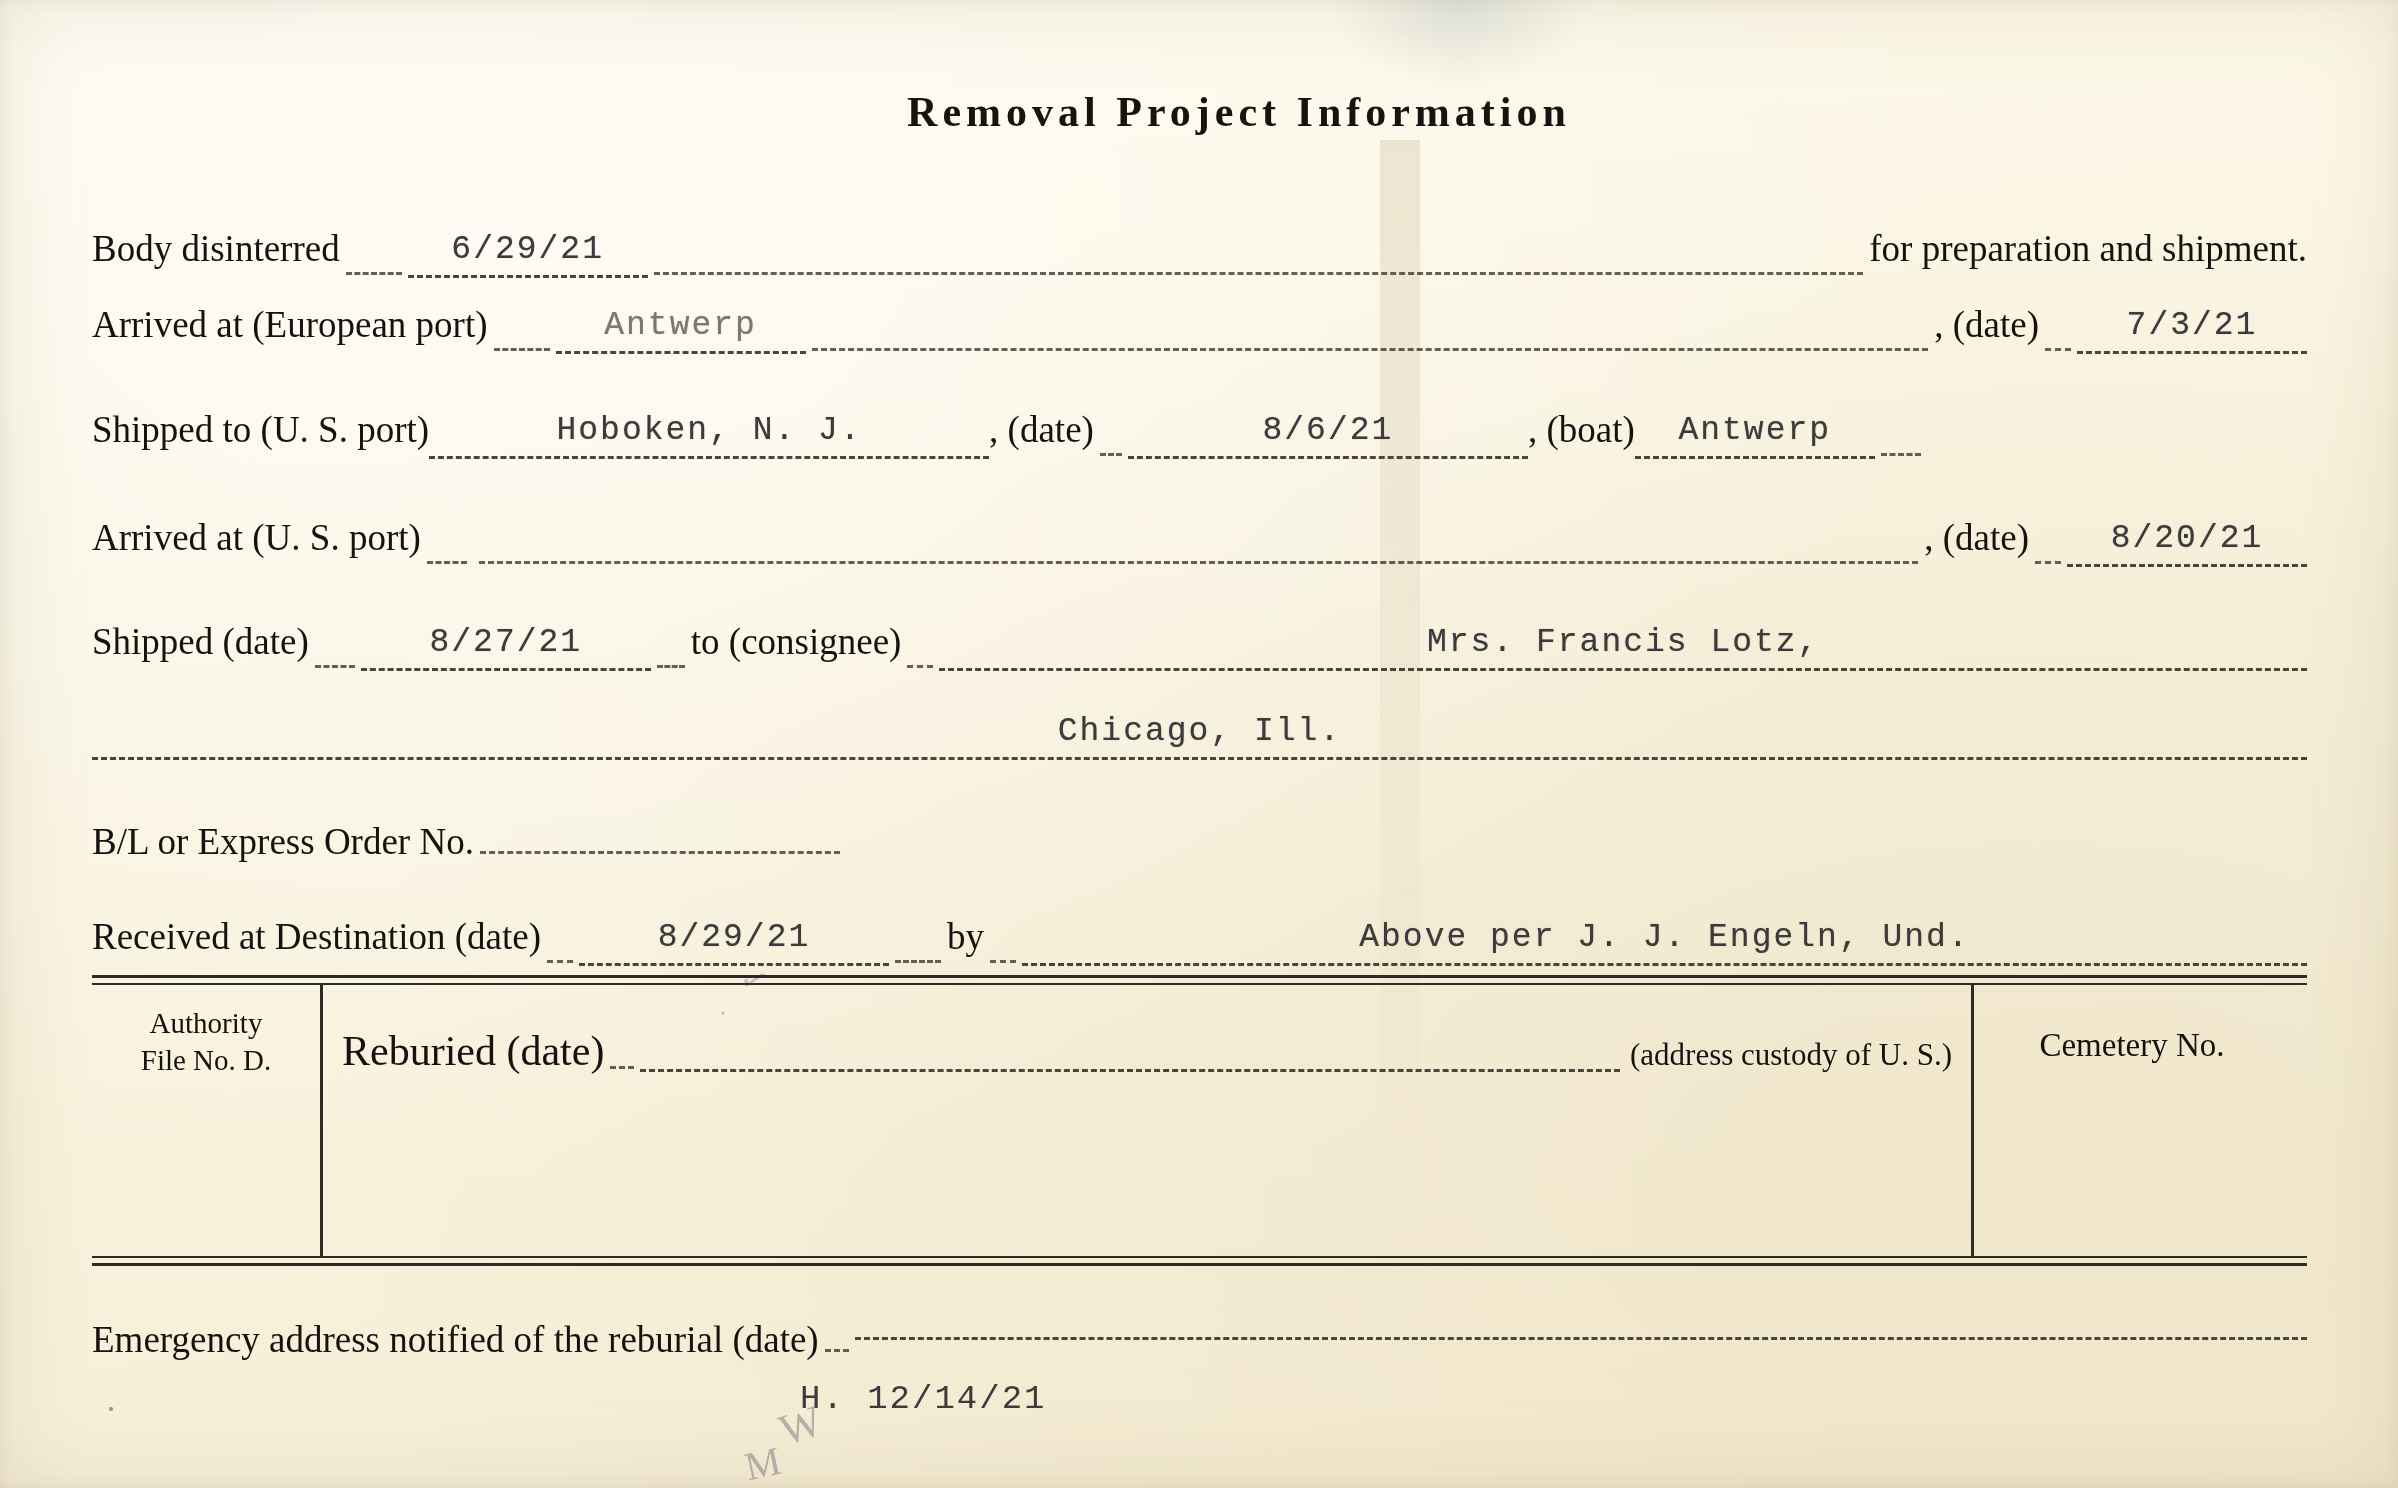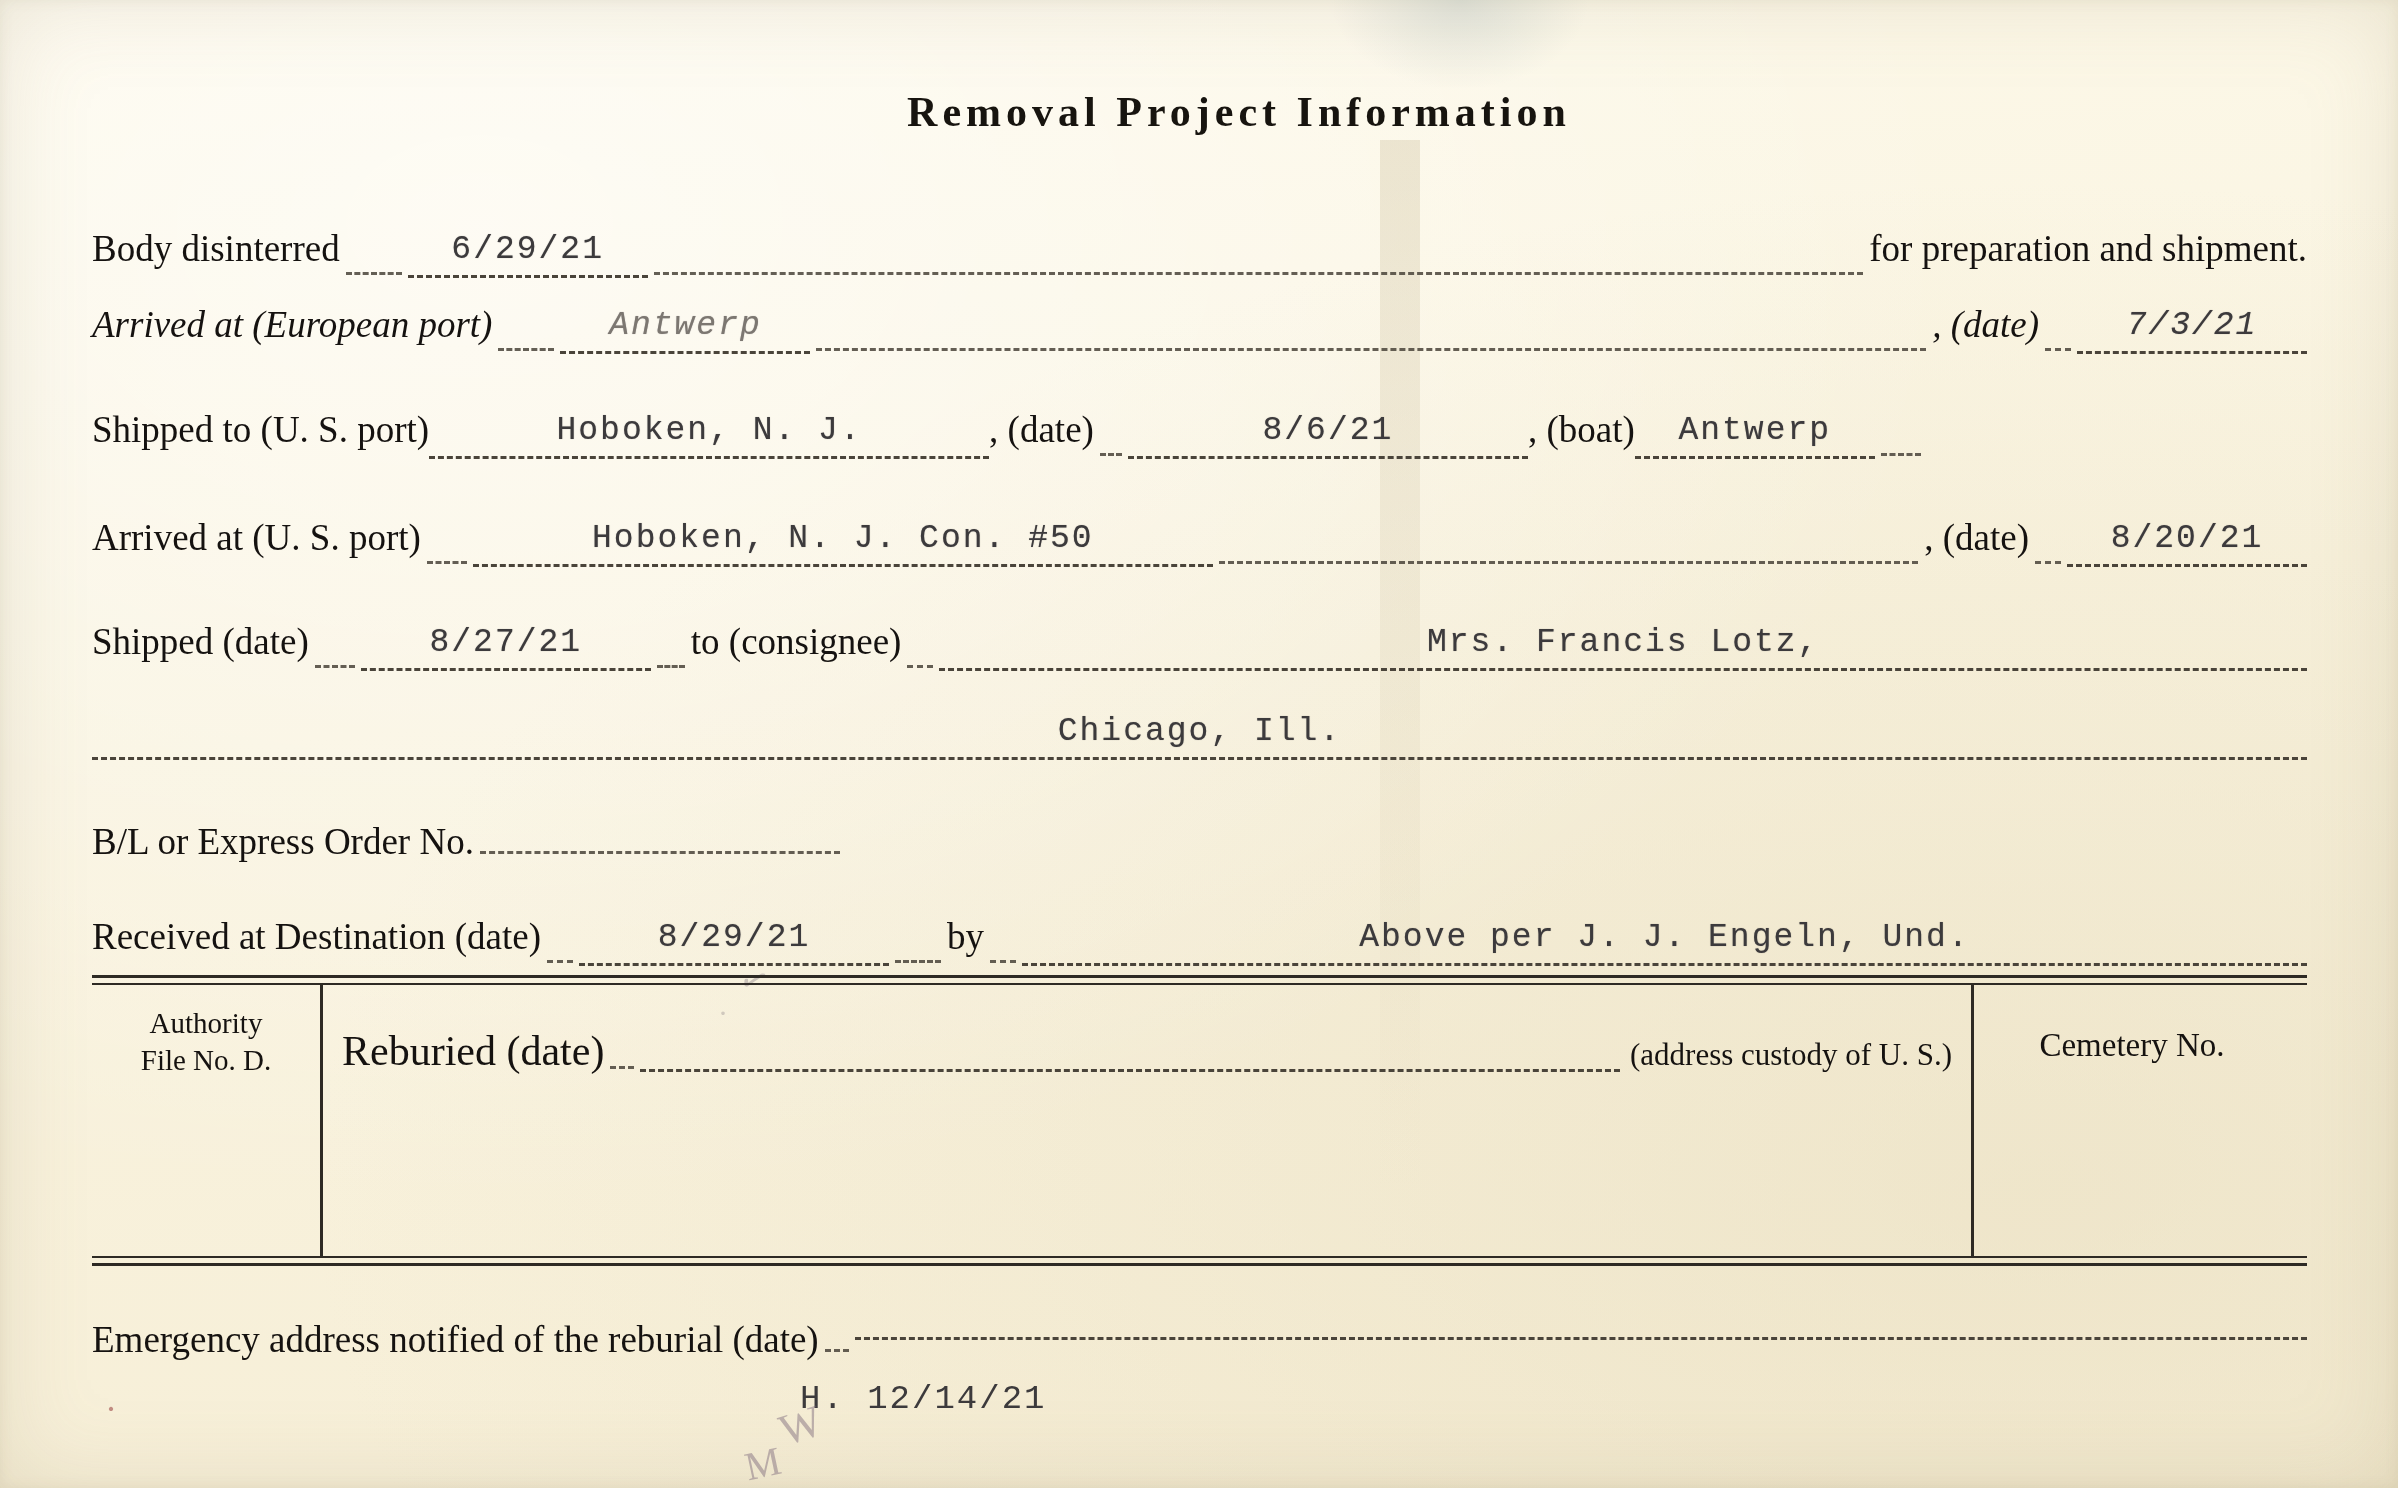--- a/index.html
+++ b/index.html
@@ -195,21 +195,21 @@
   <div class="row" id="row-disinterred" style="left:92px; top:207px; width:2215px;margin-top:20px;">
     <span class="lbl">Body disinterred</span>
     <span class="dots" style="width:56px;"></span>
     <span class="field" style="min-width:240px;">
       <span class="tw">6/29/21</span>
     </span>
     <span class="dots grow"></span>
     <span class="lbl">for preparation and shipment.</span>
   </div>
 
-  <div class="row" id="row-european" style="left:92px; top:303px; width:2215px;font-style:italic;">
+  <div class="row" id="row-european" style="left:92px; top:303px; width:2215px;">
     <span class="lbl">Arrived at (European port)</span>
     <span class="dots" style="width:56px;"></span>
     <span class="field" style="min-width:250px;">
       <span class="tw faint">Antwerp</span>
     </span>
     <span class="dots grow"></span>
     <span class="lbl">, (date)</span>
     <span class="dots" style="width:26px;"></span>
     <span class="field" style="min-width:230px;">
       <span class="tw">7/3/21</span>
@@ -229,23 +229,20 @@
     <span class="lbl">, (boat)</span>
     <span class="field" style="min-width:240px;">
       <span class="tw">Antwerp</span>
     </span>
     <span class="dots" style="width:40px;"></span>
   </div>
 
   <div class="row" id="row-arrived-us" style="left:92px; top:516px; width:2215px;">
     <span class="lbl">Arrived at (U. S. port)</span>
     <span class="dots" style="width:40px;"></span>
-    <span class="field" style="min-width:740px;">
-      <span class="tw">Hoboken, N. J.  Con. #50</span>
-    </span>
     <span class="dots grow"></span>
     <span class="lbl">, (date)</span>
     <span class="dots" style="width:26px;"></span>
     <span class="field" style="min-width:240px;">
       <span class="tw">8/20/21</span>
     </span>
   </div>
 
   <div class="row" id="row-consignee" style="left:92px; top:620px; width:2215px;">
     <span class="lbl">Shipped (date)</span>

